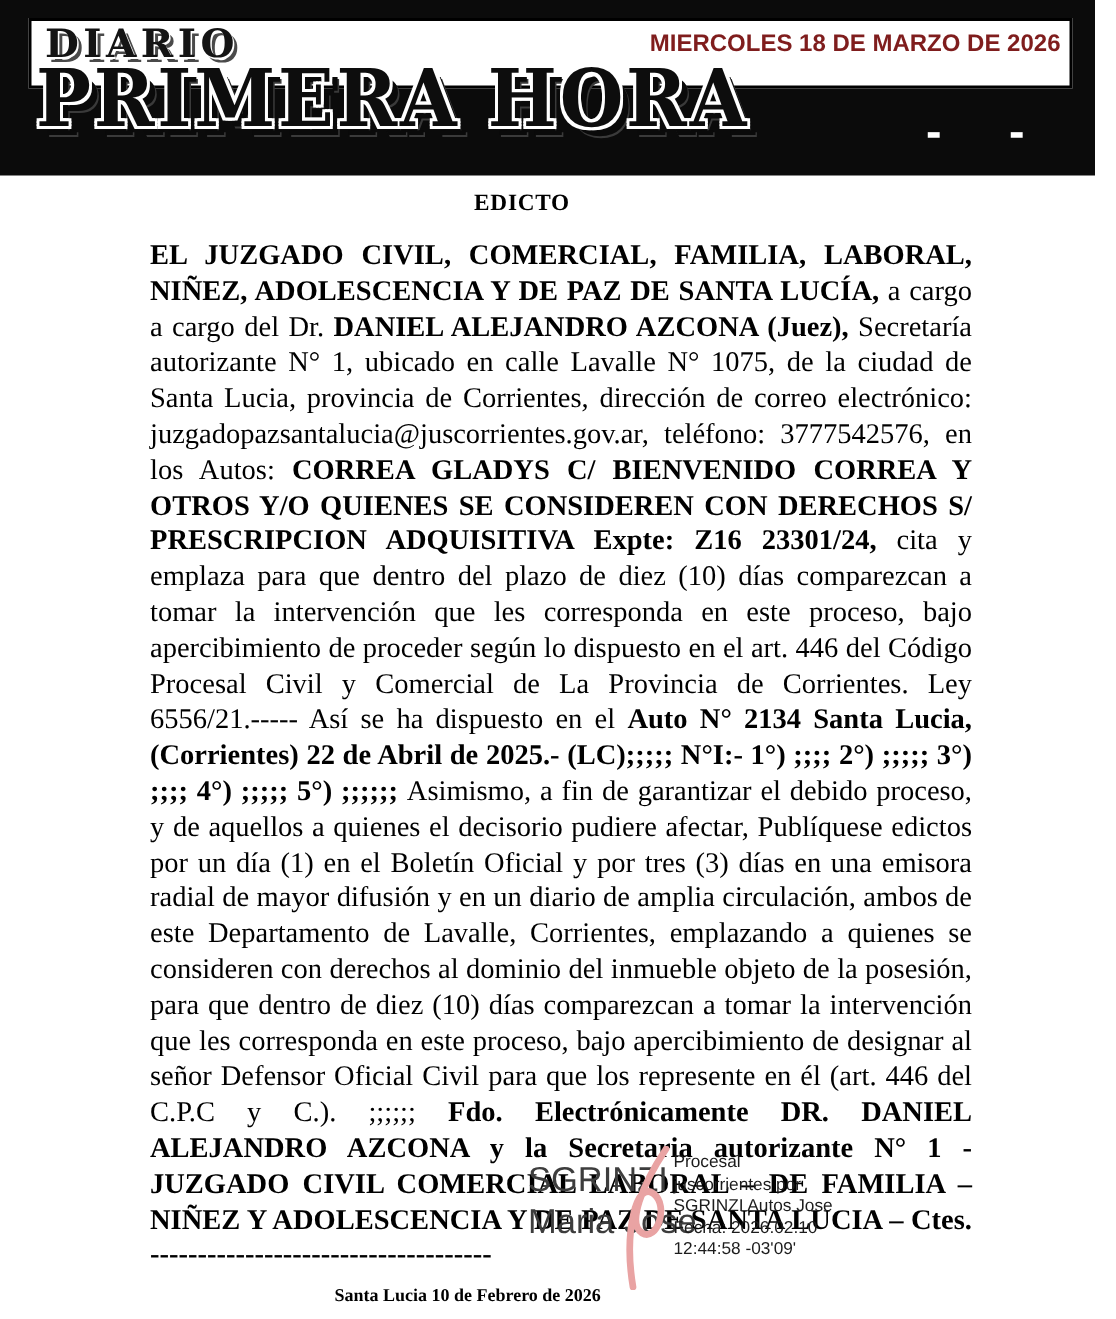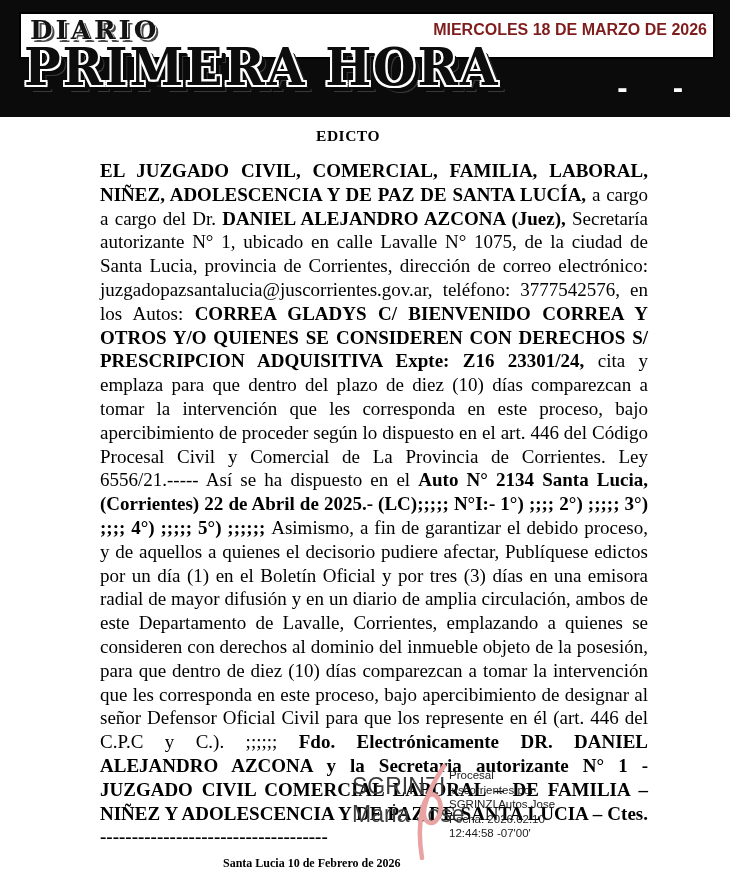--- a/index.html
+++ b/index.html
@@ -150,15 +150,15 @@
     <div>Maria Jose</div>
   </div>
   <svg class="sig-ribbon" viewBox="0 0 36 96" fill="none">
     <path d="M30 2 C 14 26, 4 52, 14 58 C 24 64, 32 40, 22 32 C 10 22, 2 58, 8 94" stroke="#e9a3a3" stroke-width="4.5" fill="none" stroke-linecap="round"></path>
   </svg>
   <div class="sig-details">
     <div>Procesal</div>
     <div>juscorrientes por</div>
     <div>SGRINZI Autos Jose</div>
     <div>Fecha: 2026.02.10</div>
-    <div>12:44:58 -07'00'</div>
+    <div>12:44:58 -03'09'</div>
   </div>
 </div>
 
 </body></html>

